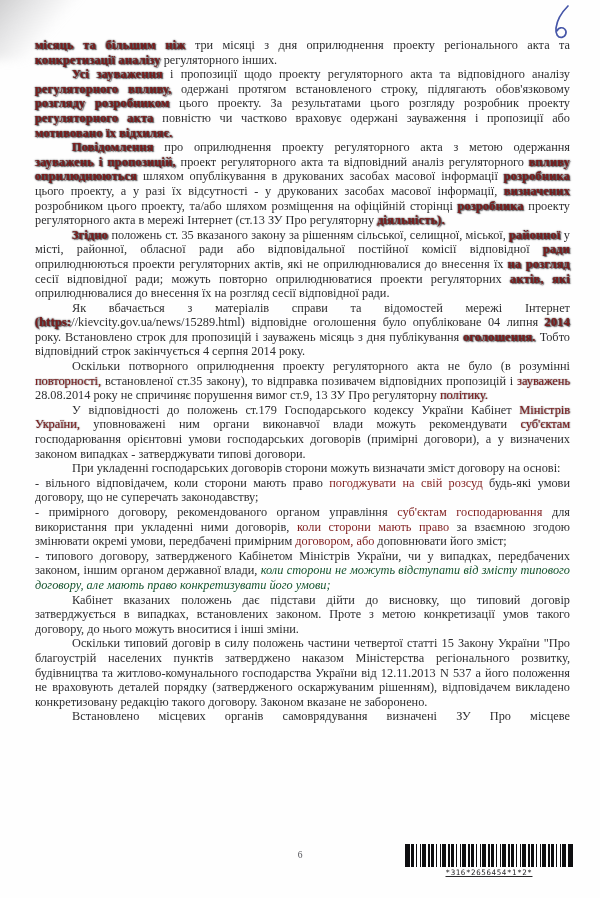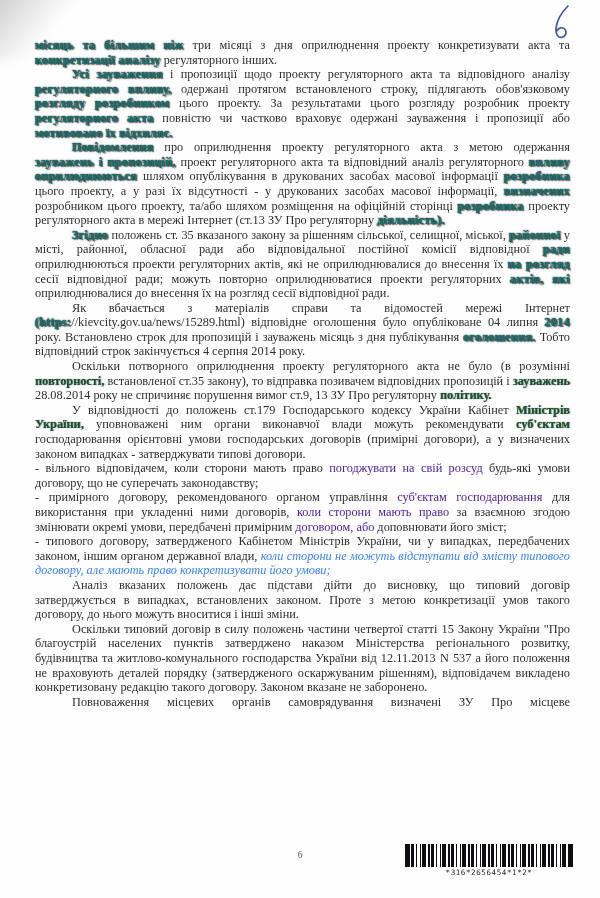--- a/index.html
+++ b/index.html
@@ -19,29 +19,29 @@
   .doc{
     position:absolute;left:35px;right:30px;top:38px;
     color:#2e2e30;font-size:12.3px;line-height:14.6px;
     text-align:justify;
   }
   .doc p{margin:0;padding:0;}
   .doc p.indent{text-indent:37px;}
   .doc p.justify-last{text-align-last:justify;}
   
   .smudge{
-    font-weight:700;color:#0f766e;letter-spacing:.2px;
+    font-weight:700;color:#7f1d1d;letter-spacing:.2px;
     text-shadow:0 0 1.6px rgba(30,30,32,.95), 1.2px .6px 1.2px rgba(50,50,54,.8), -.8px -.4px 1px rgba(50,50,54,.55);
   }
   .smudge-light{
-    font-weight:700;color:#14532d;
+    font-weight:400;color:#7f1d1d;
     text-shadow:0 0 1.1px rgba(70,70,74,.7), 1px .4px 1px rgba(90,90,94,.45);
   }
-  .fade{color:#4c1d95;}
-  .italic{font-style:italic;color:#3b82f6;}
+  .fade{color:#7f1d1d;}
+  .italic{font-style:italic;color:#14532d;}
 
   .handwritten{position:absolute;top:3px;right:26px;width:26px;height:40px;}
 
   .footer-pagenum{
     position:absolute;left:0;right:0;bottom:38px;
     text-align:center;font-size:9.5px;color:#505056;
   }
   .barcode{
     position:absolute;right:27px;bottom:21px;width:168px;text-align:center;
   }
@@ -51,48 +51,49 @@
       #0e0e10 0 1.6px,  #ffffff 1.6px 3.4px,
       #0e0e10 3.4px 6.4px, #ffffff 6.4px 7.6px,
       #0e0e10 7.6px 8.8px, #ffffff 8.8px 12px,
       #0e0e10 12px 13.2px, #ffffff 13.2px 14.4px,
       #0e0e10 14.4px 17.6px, #ffffff 17.6px 20px);
     border-left:3px solid #0e0e10;border-right:3px solid #0e0e10;
     box-sizing:border-box;
   }
   .barcode-label{
     font-family:"DejaVu Sans Mono", monospace;
-    font-size:7.5px;letter-spacing:.6px;color:#28282a;margin-top:1px;
+    font-size:7.5px;letter-spacing:.6px;color:#28282a;margin-top:1px;text-decoration:underline;
   }
 </style>
 </head>
 <body>
 
 <div class="page">
 
   <div class="corner-shade"></div>
 
   <svg class="handwritten" viewBox="0 0 26 40" aria-label="6">
     <path d="M20 3 C14 9 9 17 8 25 C7.3 31 10 35 14 34.3 C18 33.5 19.3 28.5 16.6 26 C14.2 23.8 10.4 24.6 9.2 27.6" fill="none" stroke="#4656a8" stroke-width="1.7" stroke-linecap="round"></path>
   </svg>
 
   <div class="doc">
-      <p class=""><span class="smudge">місяць та більшим ніж</span><span> три місяці з дня оприлюднення проекту конкретизувати акта та </span><span class="smudge">конкретизації аналізу</span><span> регуляторного інших.</span></p>
+      <p class=""><span class="smudge">місяць та більшим ніж</span><span> три місяці з дня оприлюднення проекту регіонального акта та </span><span class="smudge">конкретизації аналізу</span><span> регуляторного інших.</span></p>
       <p class="indent"><span class="smudge">Усі зауваження</span><span> і пропозиції щодо проекту регуляторного акта та відповідного аналізу </span><span class="smudge">регуляторного впливу,</span><span> одержані протягом встановленого строку, підлягають обов'язковому </span><span class="smudge">розгляду розробником</span><span> цього проекту. За результатами цього розгляду розробник проекту </span><span class="smudge">регуляторного акта</span><span> повністю чи частково враховує одержані зауваження і пропозиції або </span><span class="smudge">мотивовано їх відхиляє.</span></p>
       <p class="indent"><span class="smudge">Повідомлення</span><span> про оприлюднення проекту регуляторного акта з метою одержання </span><span class="smudge">зауважень і пропозицій,</span><span> проект регуляторного акта та відповідний аналіз регуляторного </span><span class="smudge">впливу оприлюднюються</span><span> шляхом опублікування в друкованих засобах масової інформації </span><span class="smudge">розробника</span><span> цього проекту, а у разі їх відсутності - у друкованих засобах масової інформації, </span><span class="smudge">визначених</span><span> розробником цього проекту, та/або шляхом розміщення на офіційній сторінці </span><span class="smudge">розробника</span><span> проекту регуляторного акта в мережі Інтернет (ст.13 ЗУ Про регуляторну </span><span class="smudge">діяльність).</span></p>
       <p class="indent"><span class="smudge">Згідно</span><span> положень ст. 35 вказаного закону за рішенням сільської, селищної, міської, </span><span class="smudge">районної</span><span> у місті, районної, обласної ради або відповідальної постійної комісії відповідної </span><span class="smudge">ради</span><span> оприлюднюються проекти регуляторних актів, які не оприлюднювалися до внесення їх </span><span class="smudge">на розгляд</span><span> сесії відповідної ради; можуть повторно оприлюднюватися проекти регуляторних </span><span class="smudge">актів, які</span><span> оприлюднювалися до внесення їх на розгляд сесії відповідної ради.</span></p>
       <p class="indent"><span>Як вбачається з матеріалів справи та відомостей мережі Інтернет </span><span class="smudge">(https:</span><span>//kievcity.gov.ua/news/15289.html) відповідне оголошення було опубліковане 04 липня </span><span class="smudge">2014</span><span> року. Встановлено строк для пропозицій і зауважень місяць з дня публікування </span><span class="smudge">оголошення.</span><span> Тобто відповідний строк закінчується 4 серпня 2014 року.</span></p>
       <p class="indent"><span>Оскільки потворного оприлюднення проекту регуляторного акта не було (в розумінні </span><span class="smudge-light">повторності,</span><span> встановленої ст.35 закону), то відправка позивачем відповідних пропозицій і </span><span class="smudge-light">зауважень</span><span> 28.08.2014 року не спричиняє порушення вимог ст.9, 13 ЗУ Про регуляторну </span><span class="smudge-light">політику.</span></p>
       <p class="indent"><span>У відповідності до положень ст.179 Господарського кодексу України Кабінет </span><span class="smudge-light">Міністрів України,</span><span> уповноважені ним органи виконавчої влади можуть рекомендувати </span><span class="smudge-light">суб'єктам</span><span> господарювання орієнтовні умови господарських договорів (примірні договори), а у визначених законом випадках - затверджувати типові договори.</span></p>
+      <p class="indent"><span>При укладенні господарських договорів сторони можуть визначати зміст договору на основі:</span></p>
       <p class=""><span>- вільного відповідачем, коли сторони мають право </span><span class="fade">погоджувати на свій розсуд</span><span> будь-які умови договору, що не суперечать законодавству;</span></p>
       <p class=""><span>- примірного договору, рекомендованого органом управління </span><span class="fade">суб'єктам господарювання</span><span> для використання при укладенні ними договорів, </span><span class="fade">коли сторони мають право</span><span> за взаємною згодою змінювати окремі умови, передбачені примірним </span><span class="fade">договором, або</span><span> доповнювати його зміст;</span></p>
       <p class=""><span>- типового договору, затвердженого Кабінетом Міністрів України, чи у випадках, передбачених законом, іншим органом державної влади, </span><span class="italic">коли сторони не можуть відступати від змісту типового договору, але мають право конкретизувати його умови;</span></p>
-      <p class="indent"><span>Аналіз вказаних положень дає підстави дійти до висновку, що типовий договір затверджується в випадках, встановлених законом. Проте з метою конкретизації умов такого договору, до нього можуть вноситися і інші зміни.</span></p>
+      <p class="indent"><span>Кабінет вказаних положень дає підстави дійти до висновку, що типовий договір затверджується в випадках, встановлених законом. Проте з метою конкретизації умов такого договору, до нього можуть вноситися і інші зміни.</span></p>
       <p class="indent"><span>Оскільки типовий договір в силу положень частини четвертої статті 15 Закону України "Про благоустрій населених пунктів затверджено наказом Міністерства регіонального розвитку, будівництва та житлово-комунального господарства України від 12.11.2013 N 537 а його положення не враховують деталей порядку (затвердженого оскаржуваним рішенням), відповідачем викладено конкретизовану редакцію такого договору. Законом вказане не заборонено.</span></p>
-      <p class="indent justify-last"><span>Повноваження місцевих органів самоврядування визначені ЗУ Про місцеве</span></p>
+      <p class="indent justify-last"><span>Встановлено місцевих органів самоврядування визначені ЗУ Про місцеве</span></p>
     </div>
 
   <div class="footer-pagenum">6</div>
 
   <div class="barcode">
     <div class="barcode-bars"></div>
     <div class="barcode-label">*316*2656454*1*2*</div>
   </div>
 
 </div>

